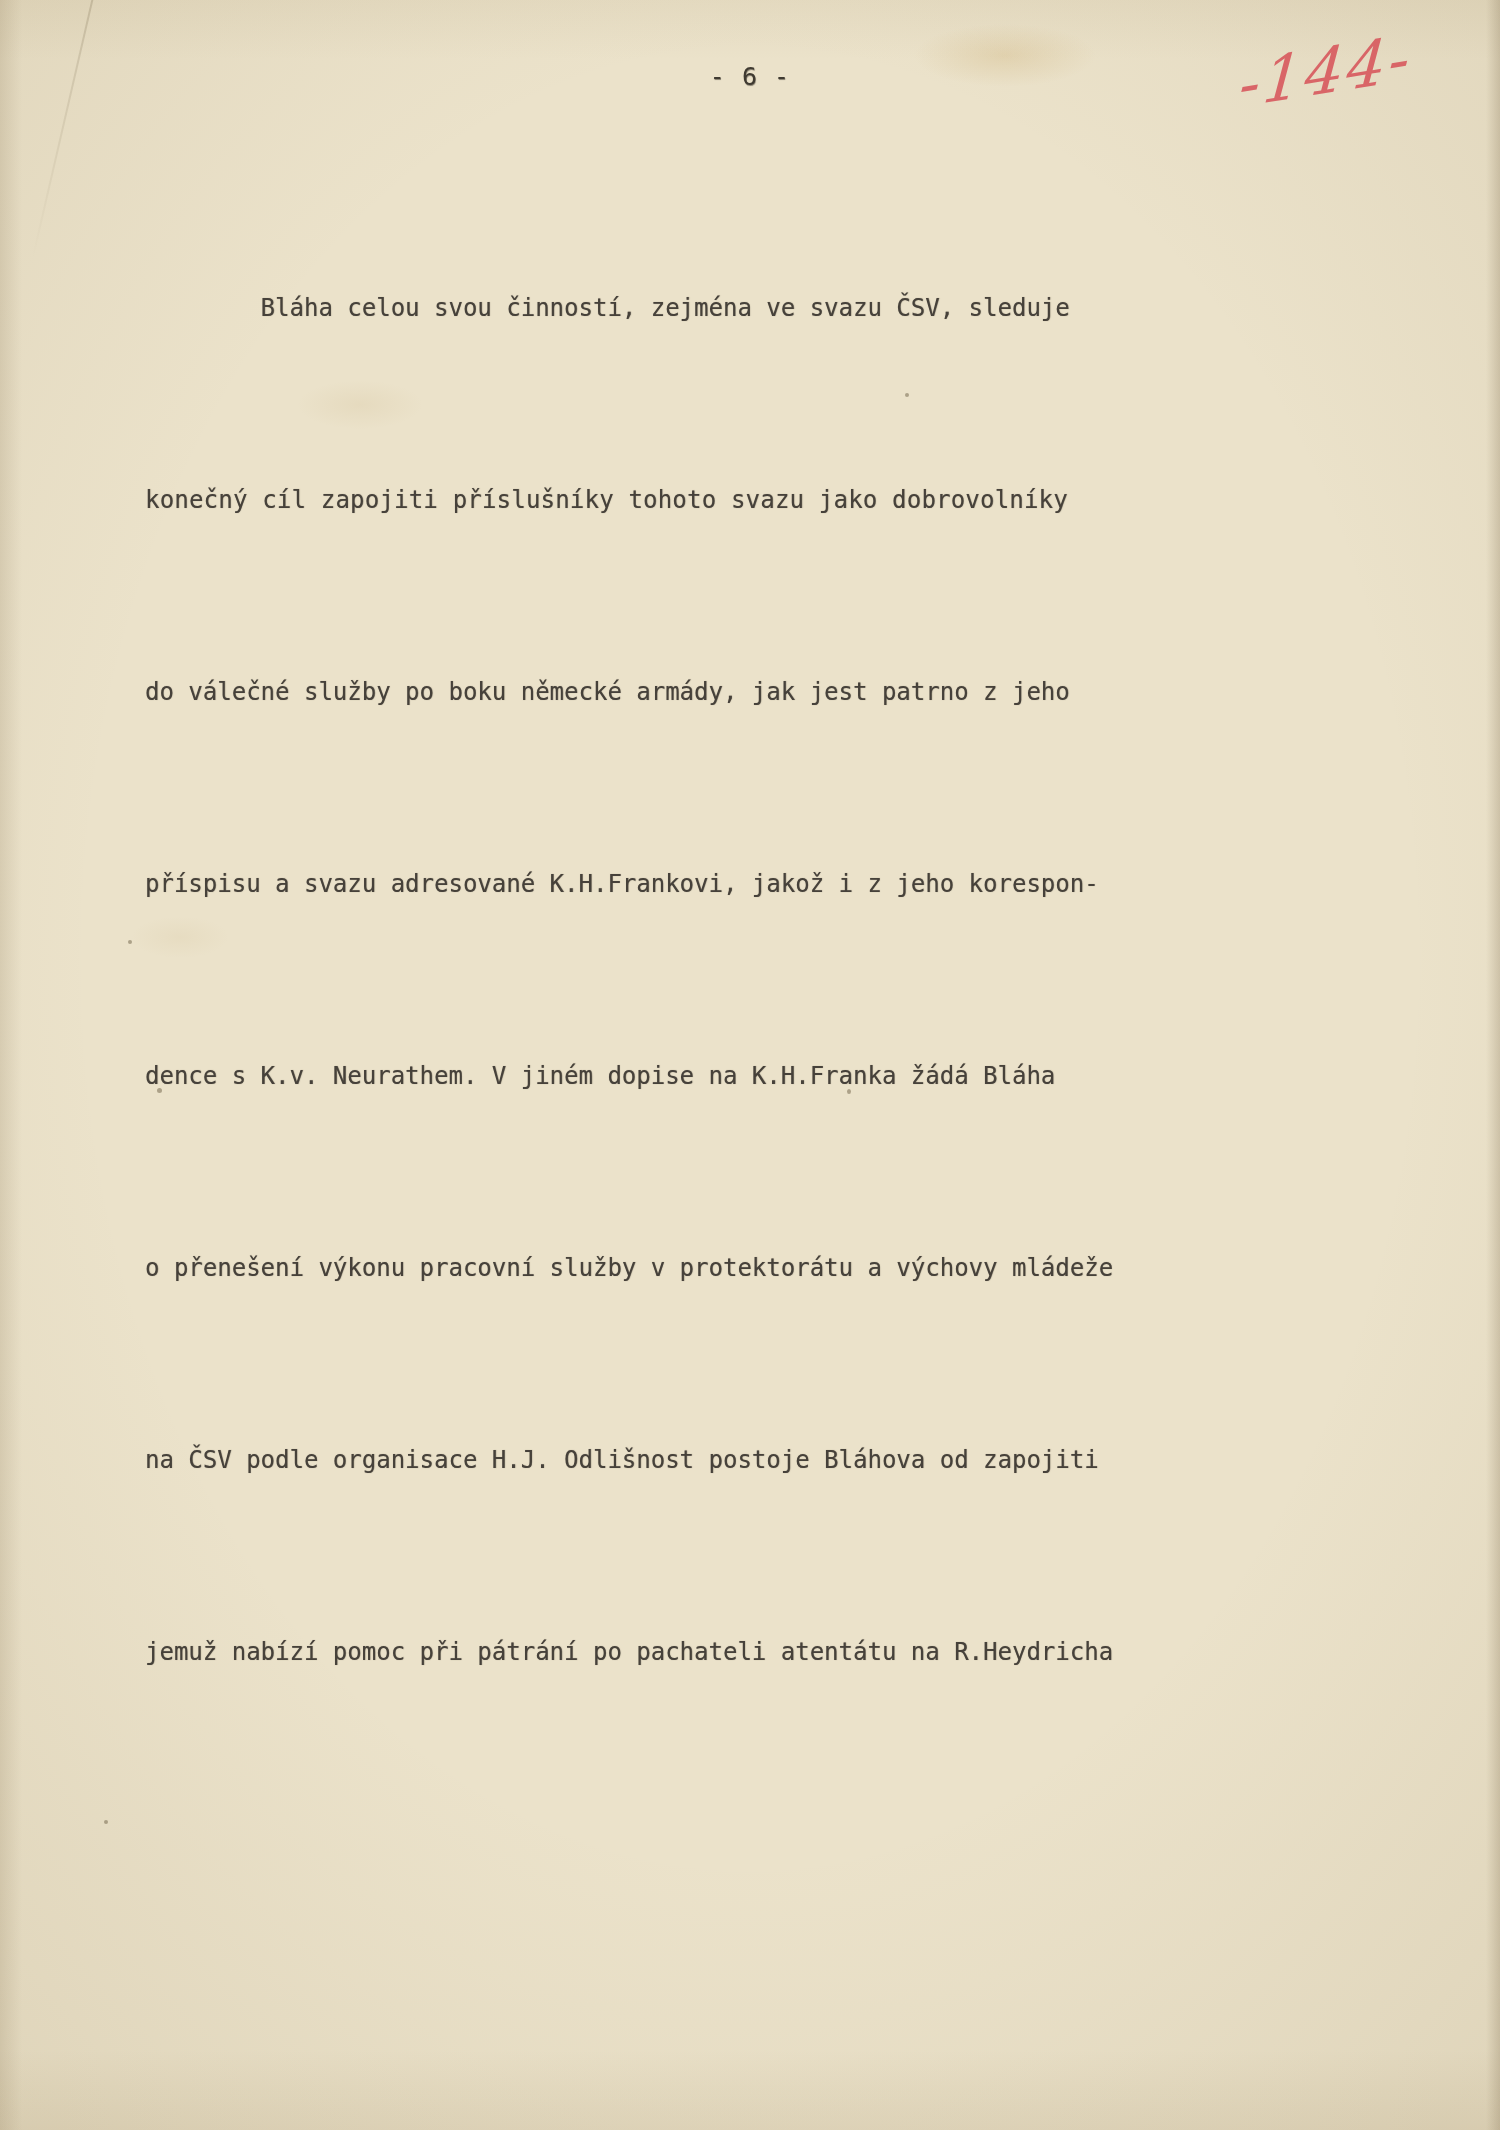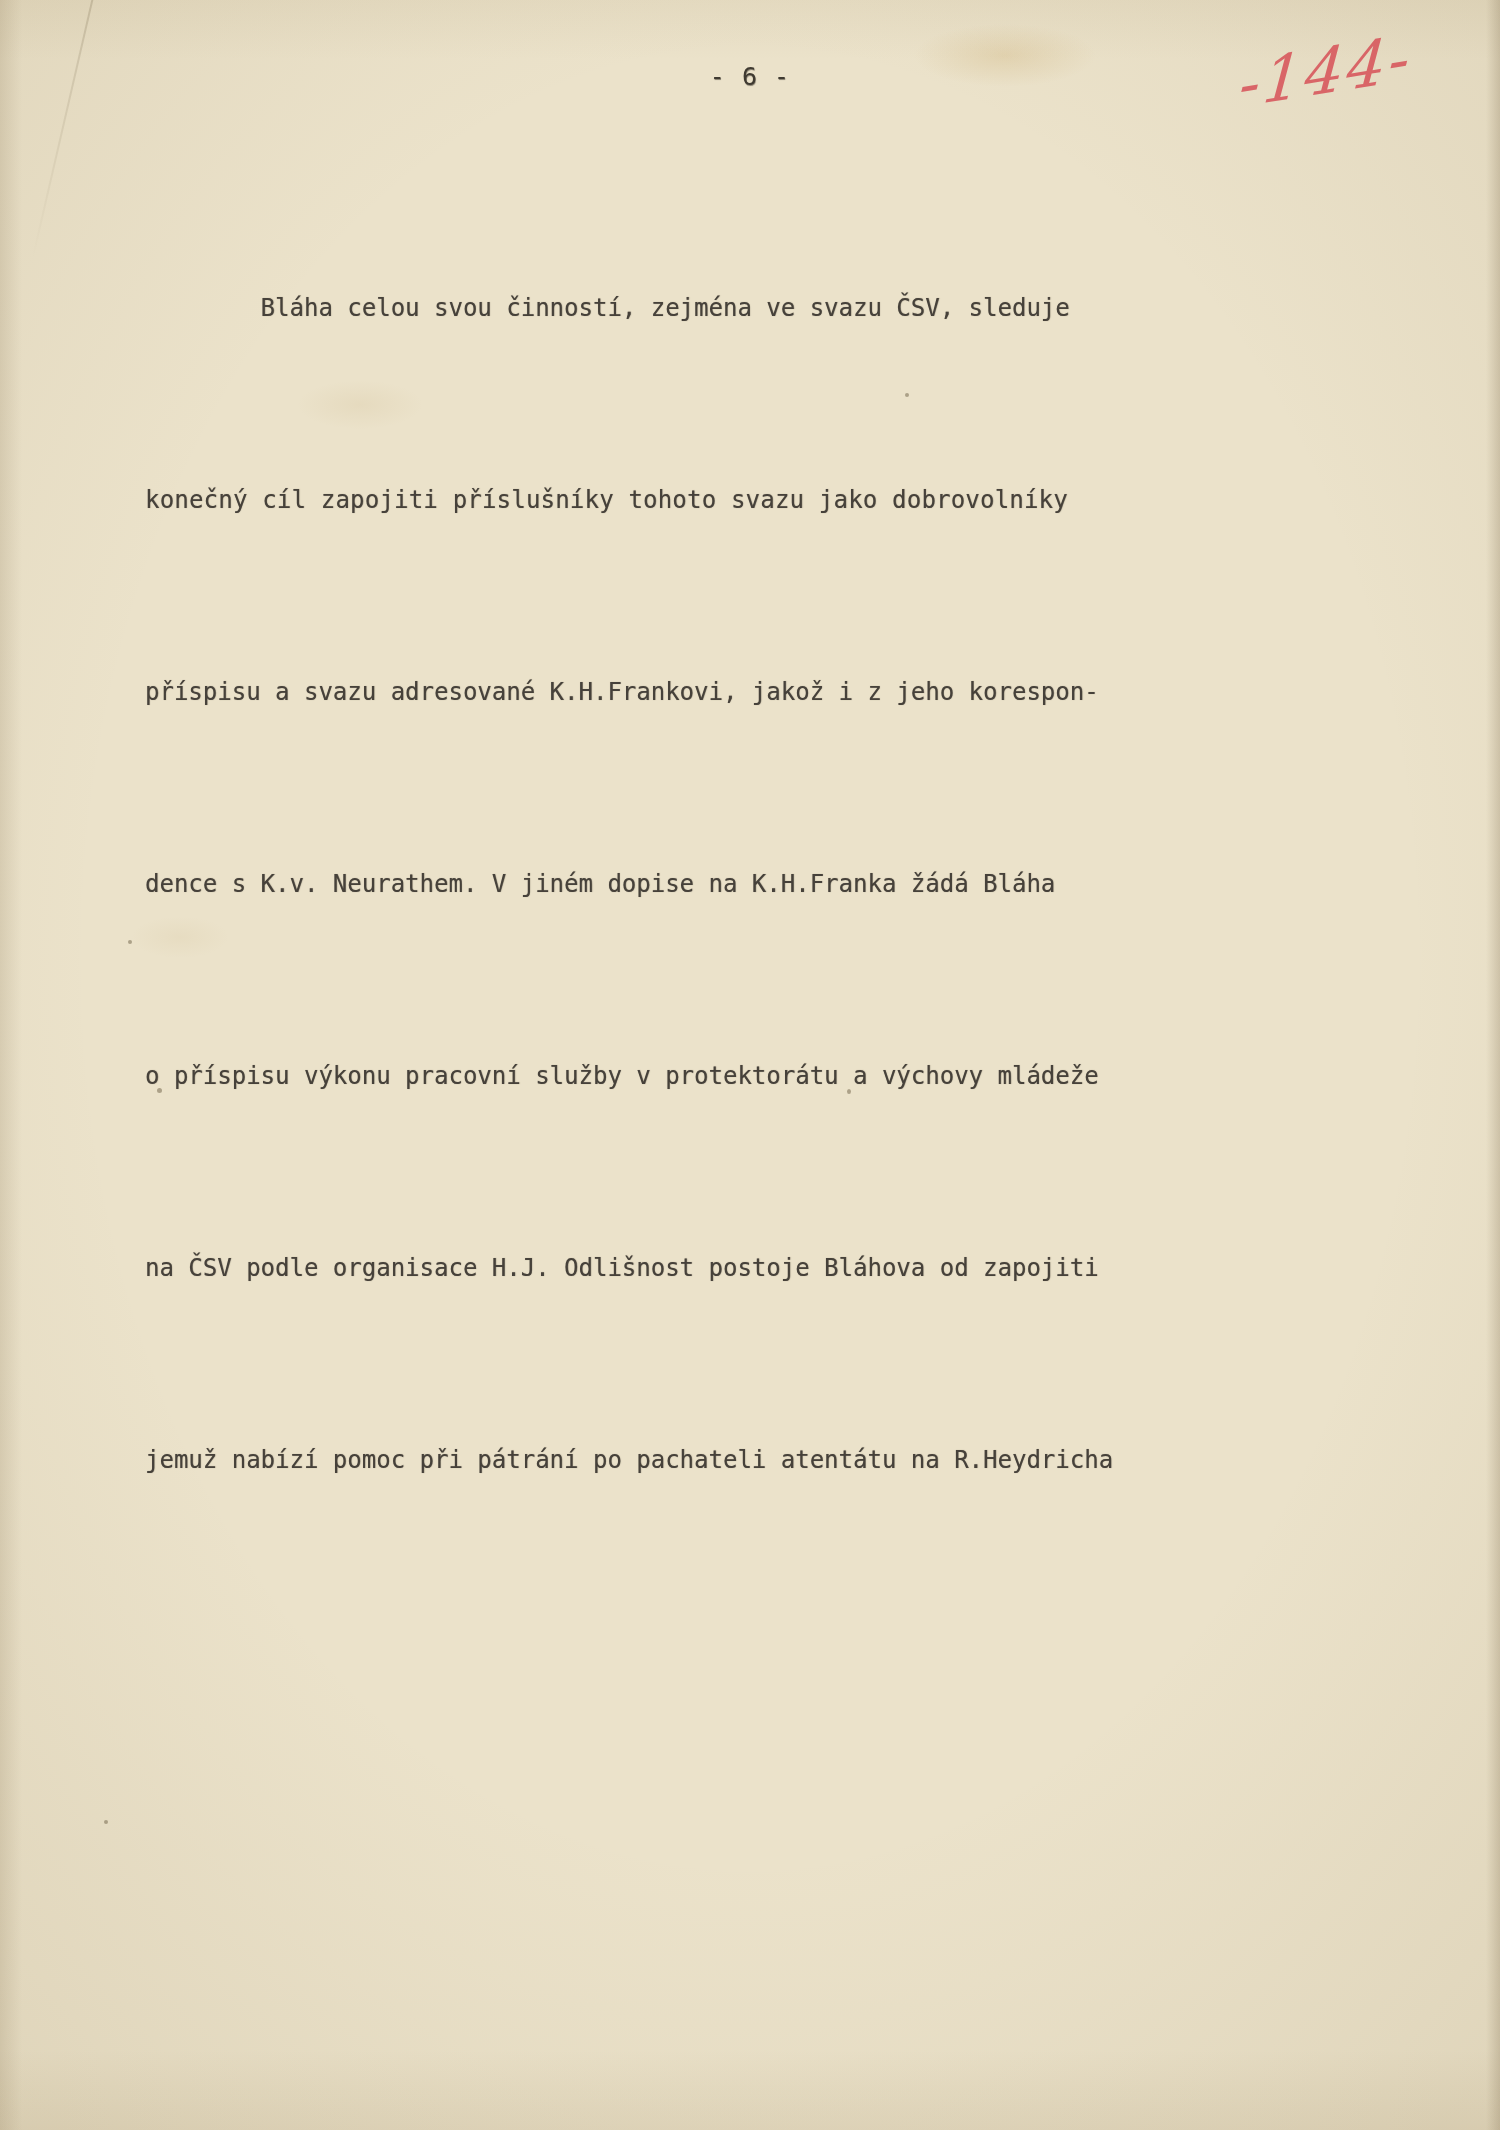--- a/index.html
+++ b/index.html
@@ -70,23 +70,24 @@
   <div class="speck" style="left:847px;top:1089px;width:4px;height:5px;"></div>
   <div class="speck" style="left:104px;top:1820px;width:4px;height:4px;"></div>
 
   <div class="page-number">- 6 -</div>
 
   <div class="archival-number">-144-</div>
 
   <div class="text-block">
     <div class="line">        Bláha celou svou činností, zejména ve svazu ČSV, sleduje</div>
     <div class="line">konečný cíl zapojiti příslušníky tohoto svazu jako dobrovolníky</div>
+    <div class="line">do válečné služby po boku německé armády, jak jest patrno z jeho</div>
     <div class="line">příspisu a svazu adresované K.H.Frankovi, jakož i z jeho korespon-</div>
     <div class="line">dence s K.v. Neurathem. V jiném dopise na K.H.Franka žádá Bláha</div>
-    <div class="line">o příspisu výkonu pracovní služby v protektorátu a výchovy mládeže</div>
+    <div class="line">o přenešení výkonu pracovní služby v protektorátu a výchovy mládeže</div>
     <div class="line">na ČSV podle organisace H.J. Odlišnost postoje Bláhova od zapojiti</div>
     <div class="line">jemuž nabízí pomoc při pátrání po pachateli atentátu na R.Heydricha</div>
     
     
     
     
     
     
     
     

